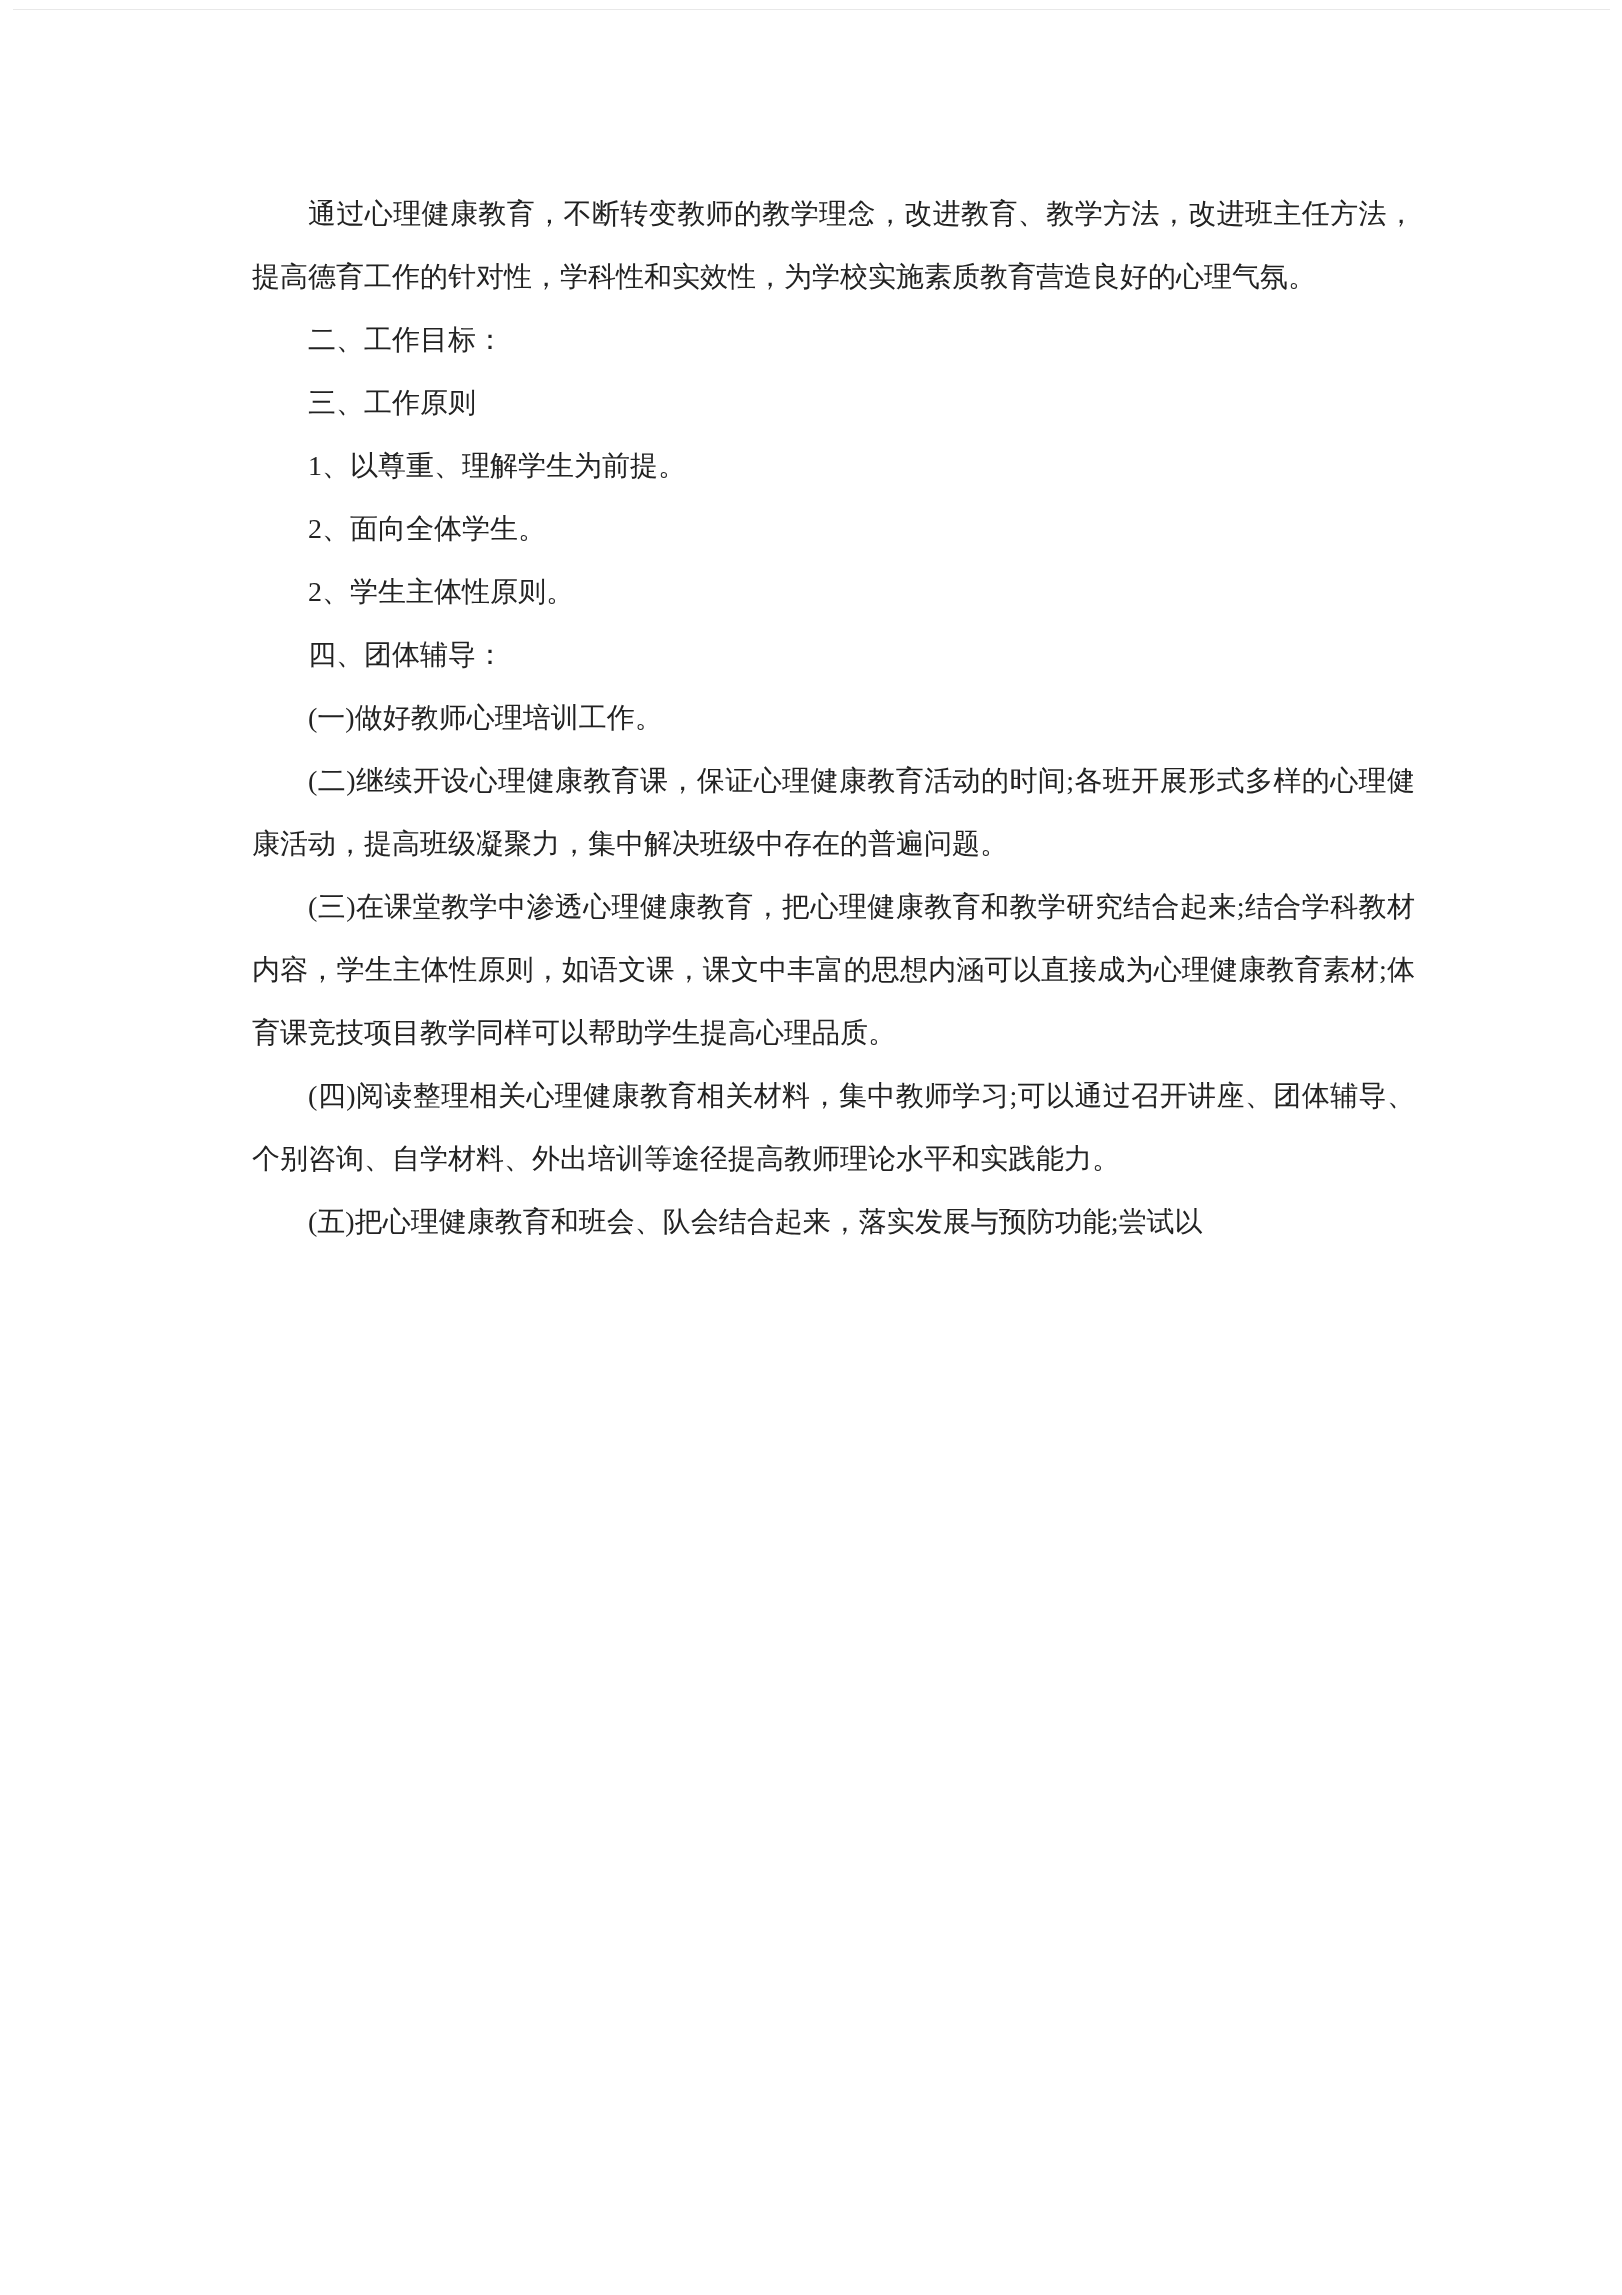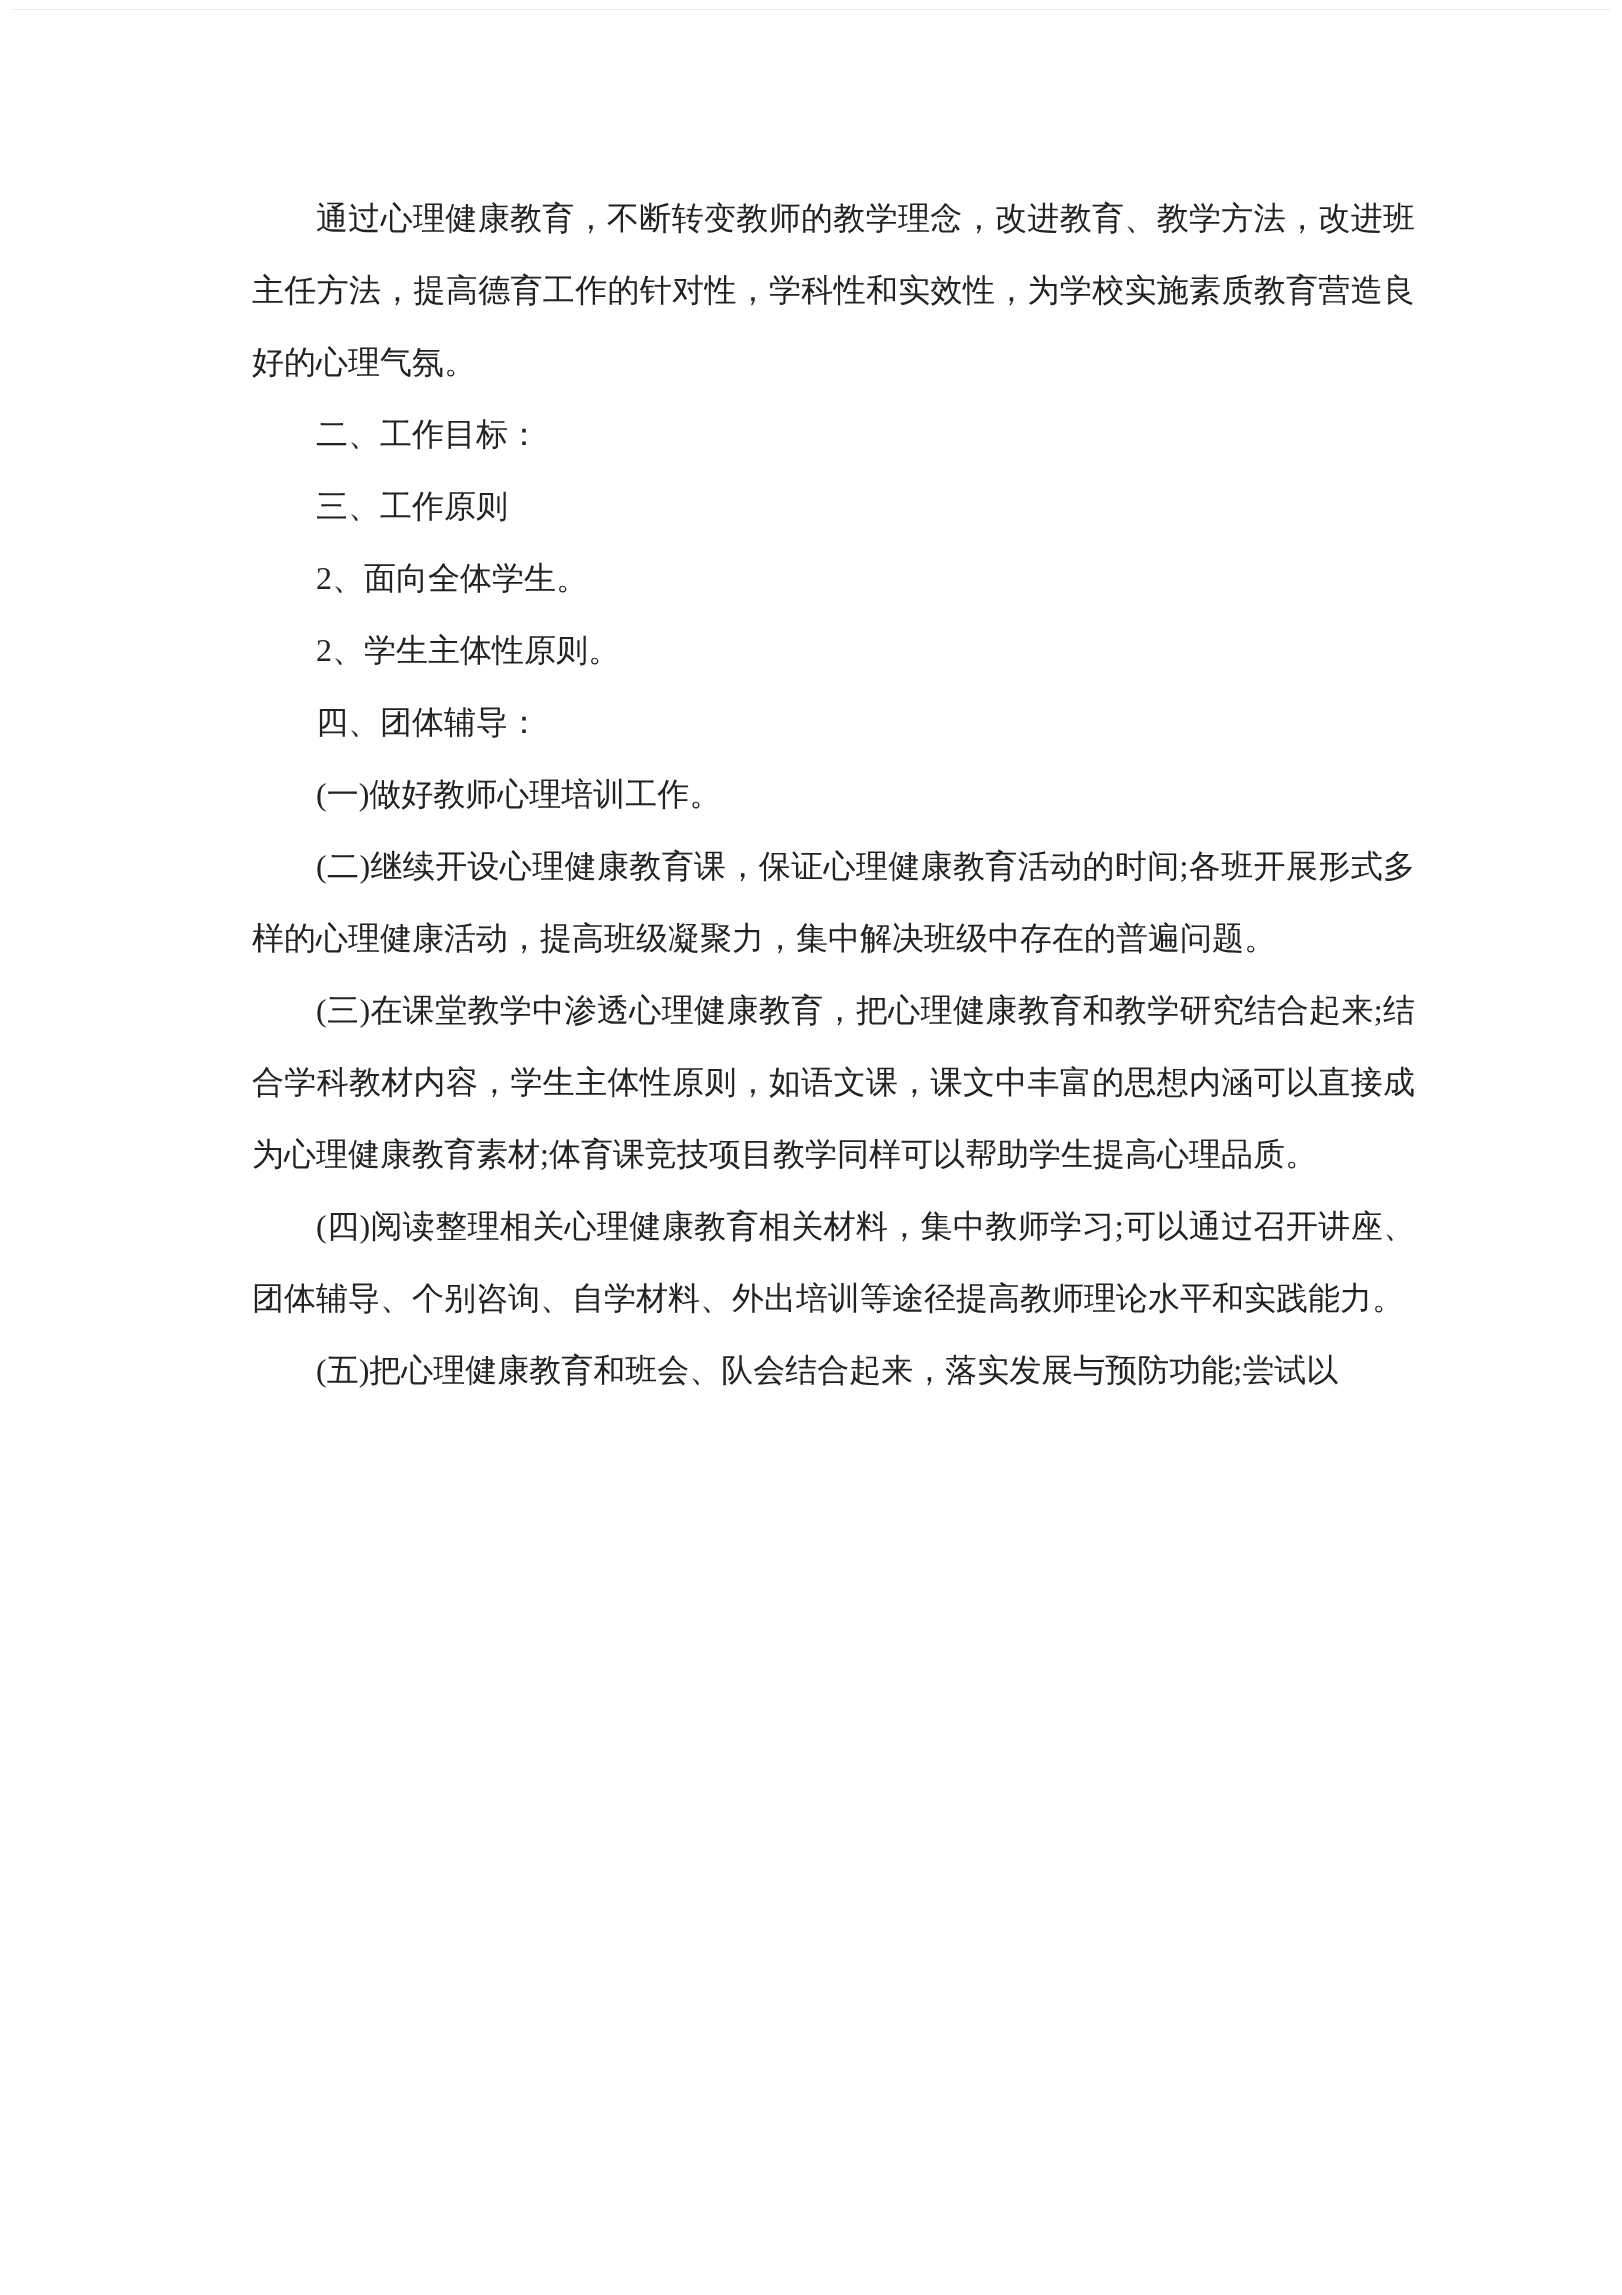--- a/index.html
+++ b/index.html
@@ -23,41 +23,42 @@
     right: 13px;
     height: 0.7px;
     background: #e8e8e8;
   }
   .content {
     position: absolute;
     top: 182px;
     left: 252px;
     right: 208px;
     color: #222222;
-    font-size: 32px;
+    font-size: 28px;
     line-height: 2.25;
     text-align: justify;
     text-justify: inter-ideograph;
     word-break: break-all;
   }
   .para {
     margin: 0;
     padding: 0;
     text-indent: 2em;
   }
 </style>
 </head>
 <body>
 
 <div class="page">
   <div class="page-top-rule"></div>
   <div class="content" id="doc-body">
       <p class="para">通过心理健康教育，不断转变教师的教学理念，改进教育、教学方法，改进班主任方法，提高德育工作的针对性，学科性和实效性，为学校实施素质教育营造良好的心理气氛。</p>
       <p class="para">二、工作目标：</p>
       <p class="para">三、工作原则</p>
+      <p class="para">1、以尊重、理解学生为前提。</p>
       <p class="para">2、面向全体学生。</p>
       <p class="para">2、学生主体性原则。</p>
       <p class="para">四、团体辅导：</p>
       <p class="para">(一)做好教师心理培训工作。</p>
       <p class="para">(二)继续开设心理健康教育课，保证心理健康教育活动的时间;各班开展形式多样的心理健康活动，提高班级凝聚力，集中解决班级中存在的普遍问题。</p>
       <p class="para">(三)在课堂教学中渗透心理健康教育，把心理健康教育和教学研究结合起来;结合学科教材内容，学生主体性原则，如语文课，课文中丰富的思想内涵可以直接成为心理健康教育素材;体育课竞技项目教学同样可以帮助学生提高心理品质。</p>
       <p class="para">(四)阅读整理相关心理健康教育相关材料，集中教师学习;可以通过召开讲座、团体辅导、个别咨询、自学材料、外出培训等途径提高教师理论水平和实践能力。</p>
       <p class="para">(五)把心理健康教育和班会、队会结合起来，落实发展与预防功能;尝试以</p>
     </div>
 </div>

